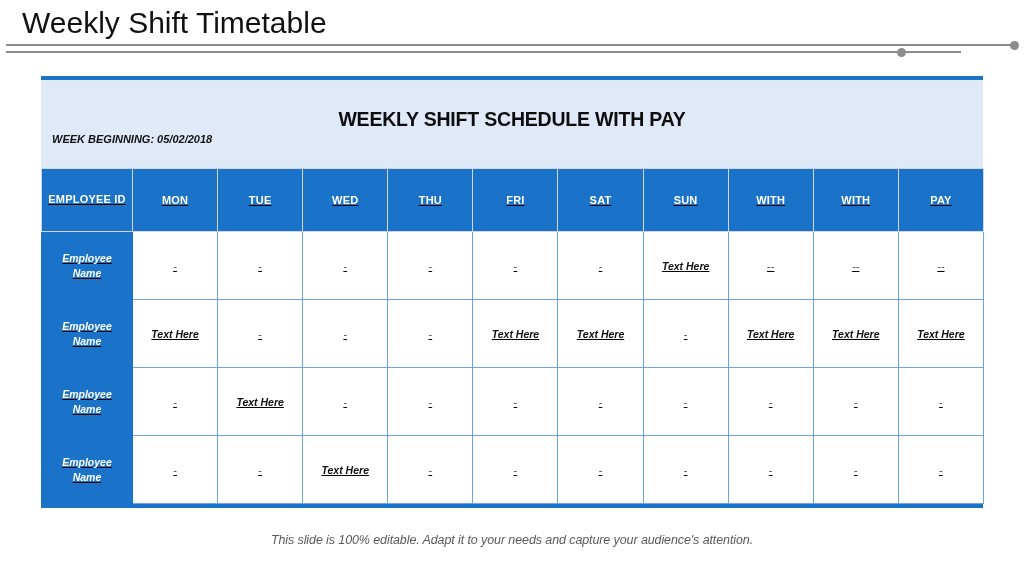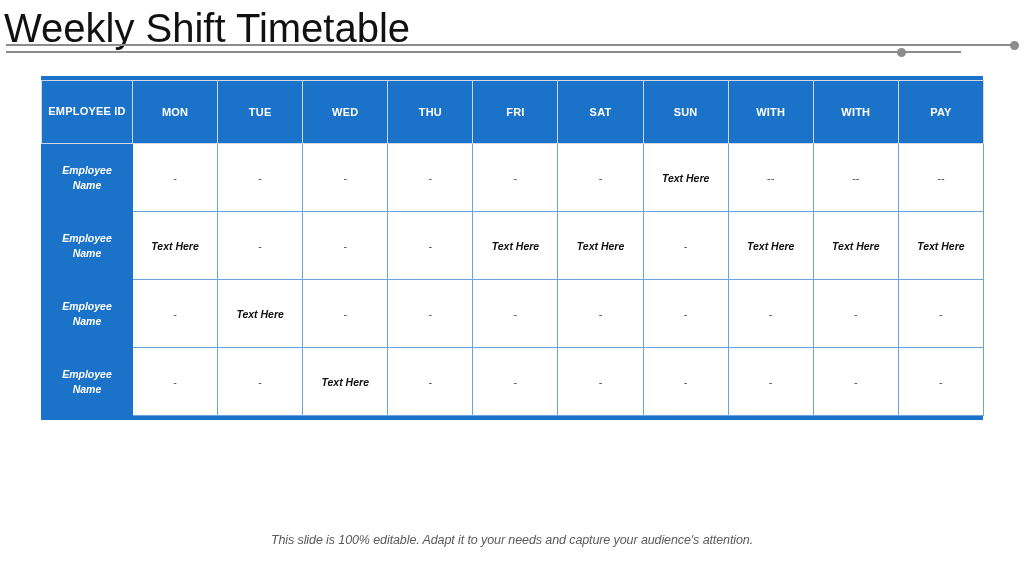--- a/index.html
+++ b/index.html
@@ -11,23 +11,23 @@
     width: 1024px;
     height: 576px;
     position: relative;
     font-family: "Liberation Sans", sans-serif;
     overflow: hidden;
   }
 
   
   #slide-title {
     position: absolute;
-    left: 4px;
+    left: 22px;
     top: 6px;
-    font-size: 40px;
+    font-size: 30px;
     font-weight: 400;
     color: #111111;
     letter-spacing: 0px;
     white-space: nowrap;
   }
 
   
   #title-rule-group {
     position: absolute;
     left: 0px;
@@ -103,20 +103,21 @@
     font-weight: bold;
     font-style: italic;
     color: #111111;
   }
 
   
   table#shift-table {
     border-collapse: collapse;
     width: 942px;
     table-layout: fixed;
+    text-decoration: underline;
   }
   table#shift-table col.col-empid { width: 91px; }
   table#shift-table col.col-day   { width: 85.1px; }
 
   #shift-table th {
     background: #1b73c9;
     color: #ffffff;
     font-size: 11px;
     font-weight: bold;
     height: 62px;
@@ -178,20 +179,24 @@
 
 <div id="title-rule-group">
   <div class="rule-line" id="rule-long"></div>
   <div class="rule-dot" id="rule-dot-long"></div>
   <div class="rule-line" id="rule-short"></div>
   <div class="rule-dot" id="rule-dot-short"></div>
 </div>
 
 <div id="timetable-block">
 
+  <div id="banner">
+    <div id="banner-heading">WEEKLY SHIFT SCHEDULE WITH PAY</div>
+    <div id="week-beginning">WEEK BEGINNING: 05/02/2018</div>
+  </div>
 
   <table id="shift-table">
     <colgroup>
       <col class="col-empid">
       <col class="col-day">
         <col class="col-day">
         <col class="col-day">
       <col class="col-day">
         <col class="col-day">
         <col class="col-day">

